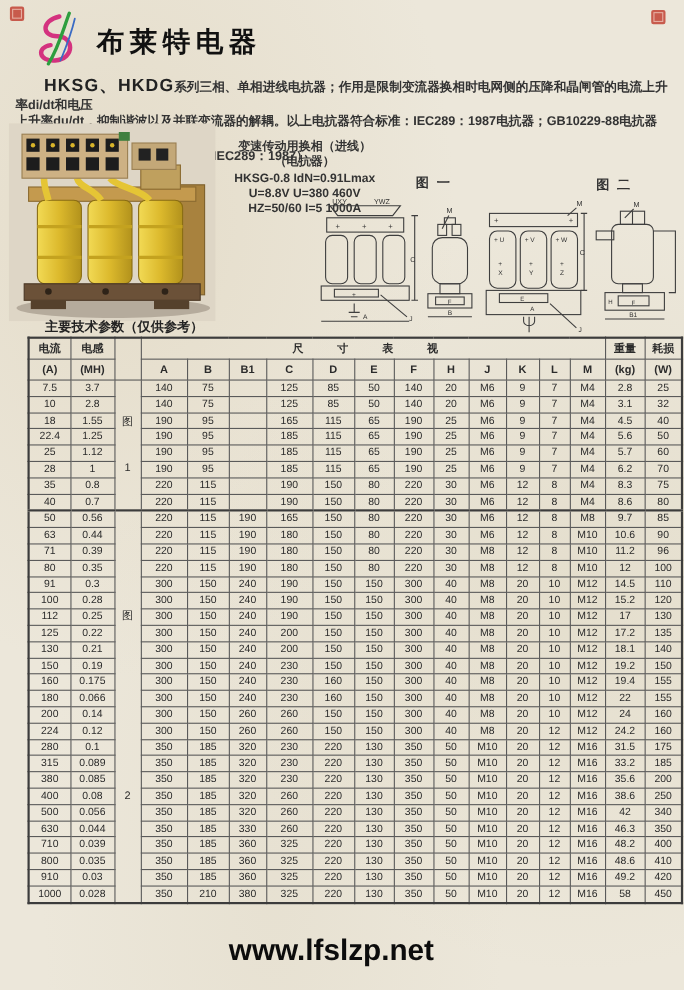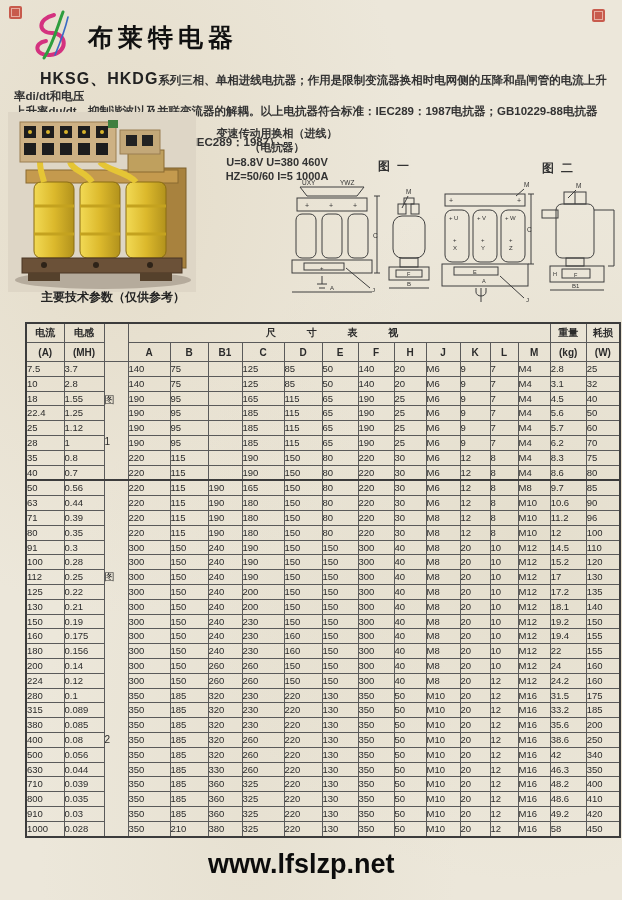--- a/index.html
+++ b/index.html
@@ -31,22 +31,22 @@
   .figlabel.f1{left:340px;top:158px;}
   .figlabel.f2{left:504px;top:160px;}
   .diagram{position:absolute;}
   .diagram svg text{font-family:"Liberation Sans",sans-serif;}
   .d-f1-front{left:284px;top:178px;}
   .d-f1-side{left:386px;top:186px;}
   .d-f2-front{left:440px;top:180px;}
   .d-f2-side{left:538px;top:180px;}
   .section-title{position:absolute;left:24px;top:289px;font-size:12px;font-weight:800;color:#222;margin-left:17px;}
   table.spec{position:absolute;left:25px;top:306px;width:594px;border-collapse:collapse;
-    table-layout:fixed;font-size:9.5px;color:#2b2b2b;
-    border:2px solid #3c3c3c;margin-top:16px;}
+    table-layout:fixed;text-align:center;font-size:9.5px;color:#2b2b2b;
+    border:2px solid #3c3c3c;}
   table.spec th,table.spec td{border:1px solid #5a5a5a;padding:0;overflow:hidden;white-space:nowrap;}
   table.spec thead th{height:18px;font-weight:600;font-size:10px;}
   table.spec tbody td{height:13.8px;line-height:13.8px;}
   table.spec .dims-title{letter-spacing:14px;}
   tr.group-start td{border-top:2px solid #3c3c3c;}
   td.fig-cell{vertical-align:middle;font-size:10px;}
   td.fig-cell .fig-num{font-size:10px;}
   td.fig-cell.g1 .fig-num{margin-top:28px;}
   td.fig-cell.g2 .fig-num{margin-top:150px;}
   .footnotes{position:absolute;left:24px;top:854px;font-size:10px;font-weight:600;
@@ -130,20 +130,21 @@
         <circle cx="88" cy="153" r="3" fill="#2e2318"></circle>
         <circle cx="142" cy="153" r="3" fill="#2e2318"></circle>
       <rect x="20" y="161" width="32" height="8" fill="#55412c"></rect>
         <rect x="132" y="161" width="32" height="8" fill="#55412c"></rect>
     </svg>
   </div>
 
   <div class="specblock">
     <div>变速传动用换相（进线）</div>
     <div>（电抗器）</div>
+    <div>HKSG-0.8  IdN=0.91Lmax</div>
     <div>U=8.8V   U=380  460V</div>
     <div>HZ=50/60 I=5   1000A</div>
   </div>
 
   <div class="figlabel f1">图一</div>
   <div class="figlabel f2">图二</div>
 
   <div class="diagram d-f1-front">
     <svg width="98" height="120" viewBox="0 0 98 120" stroke="#3e3e3e" fill="none" stroke-width="1">
       <text x="18" y="7" font-size="6.5" fill="#333" stroke="none">UXY</text>
@@ -639,21 +640,21 @@
           <td>40</td>
           <td>M8</td>
           <td>20</td>
           <td>10</td>
           <td>M12</td>
           <td>19.4</td>
           <td>155</td>
         </tr>
         <tr>
           <td>180</td>
-          <td>0.156</td>
+          <td>0.066</td>
           <td>300</td>
           <td>150</td>
           <td>240</td>
           <td>230</td>
           <td>160</td>
           <td>150</td>
           <td>300</td>
           <td>40</td>
           <td>M8</td>
           <td>20</td>

